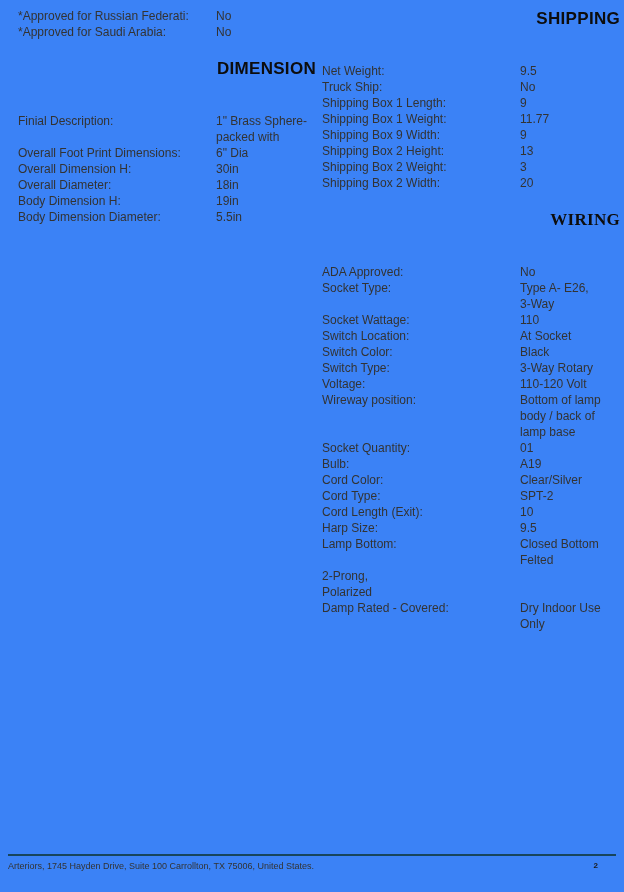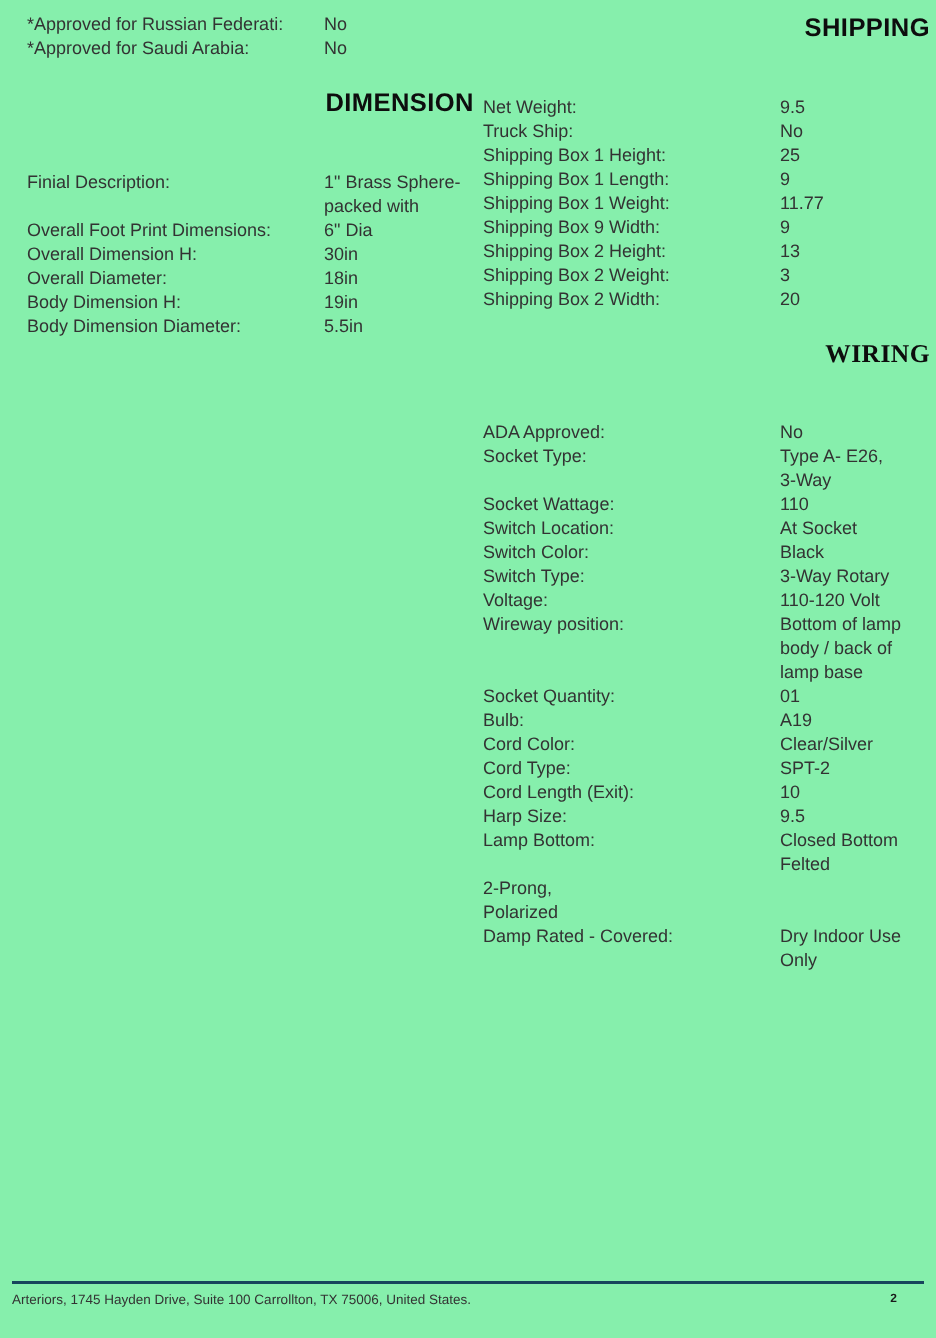--- a/index.html
+++ b/index.html
@@ -1,20 +1,20 @@
 <!DOCTYPE html>
 <html style="--rule-color: #17455C;"><head>
 <meta charset="utf-8">
 <style>
   html, body { margin: 0; padding: 0; background: #ffffff; }
   .page {
     position: relative;
     width: 624px;
     height: 892px;
-    background: #86efac;
+    background: #3b82f6;
     font-family: "Liberation Sans", sans-serif;
     font-size: 12px;
     color: #333333;
     overflow: hidden;
   }
   .col-left {
     position: absolute;
     left: 18px;
     top: 8px;
     width: 298px;
@@ -122,24 +122,20 @@
     <div class="kv-rows">
         <div class="kv-row">
           <span class="kv-label">Net Weight:</span>
           <span class="kv-value">9.5</span>
         </div>
         <div class="kv-row">
           <span class="kv-label">Truck Ship:</span>
           <span class="kv-value">No</span>
         </div>
         <div class="kv-row">
-          <span class="kv-label">Shipping Box 1 Height:</span>
-          <span class="kv-value">25</span>
-        </div>
-        <div class="kv-row">
           <span class="kv-label">Shipping Box 1 Length:</span>
           <span class="kv-value">9</span>
         </div>
         <div class="kv-row">
           <span class="kv-label">Shipping Box 1 Weight:</span>
           <span class="kv-value">11.77</span>
         </div>
         <div class="kv-row">
           <span class="kv-label">Shipping Box 9 Width:</span>
           <span class="kv-value">9</span>

